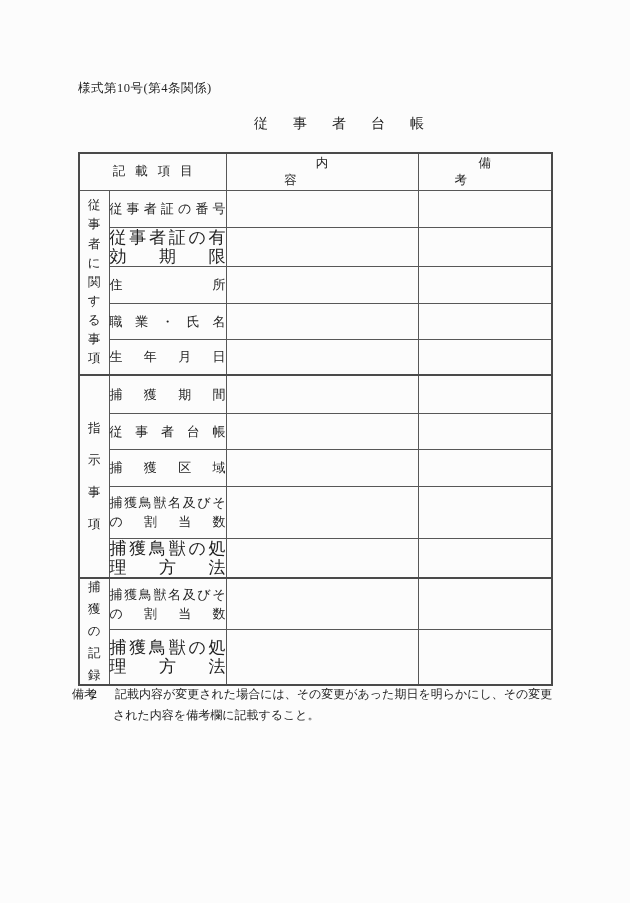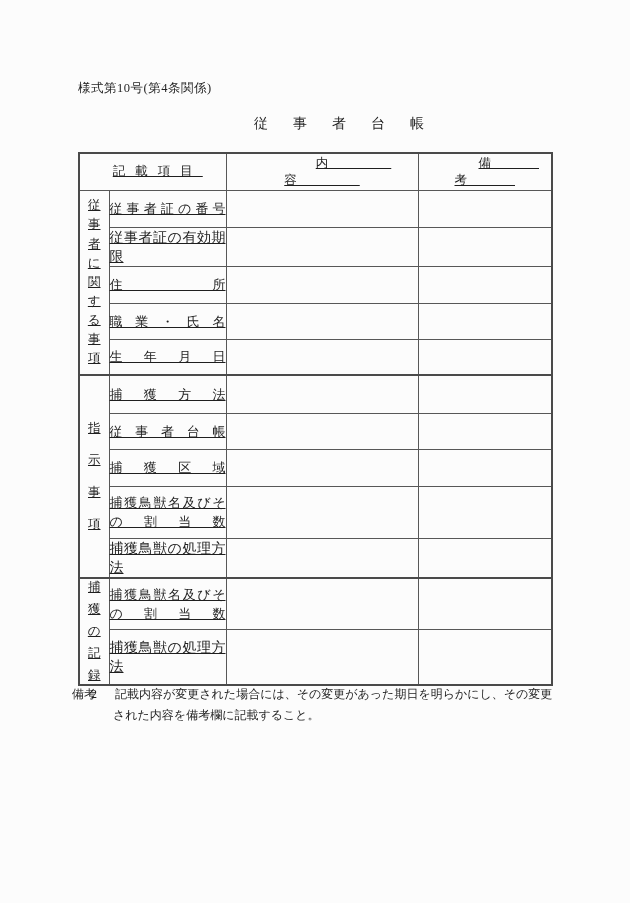--- a/index.html
+++ b/index.html
@@ -24,21 +24,20 @@
     font-size:14px;
     letter-spacing:25px;text-indent:25px;padding-left:24px;
   }
 
   table.ledger{
     position:absolute;left:78px;top:152px;
     width:473px;
     border-collapse:collapse;
     table-layout:fixed;
     border:2px solid #4a4a4a;
-    text-decoration:underline;
   }
   table.ledger th,table.ledger td{
     border:1px solid #575757;
     padding:0;
     font-weight:normal;
   }
   col.c-group{width:30px;}
   col.c-label{width:117px;}
   col.c-content{width:192px;}
   col.c-remarks{width:134px;}
@@ -57,21 +56,21 @@
   td.rlabel{
     font-size:13px;
     padding:0 7px;
     vertical-align:middle;
     text-align:justify;
     text-align-last:justify;
     line-height:19px;
     word-break:normal;
     margin-top:33px;
   }
-  td.rlabel.small{font-size:14px;}
+  td.rlabel.small{font-size:17px;}
 
   td.vcell{vertical-align:middle;}
   .vlabel{
     display:flex;flex-direction:column;align-items:center;
     width:100%;
     font-size:12.5px;line-height:13px;
   }
   .vlabel.v1{height:178px;justify-content:space-evenly;}
   .vlabel.v2{height:196px;justify-content:center;gap:19px;}
   .vlabel.v3{height:102px;justify-content:center;gap:9px;}
@@ -155,21 +154,21 @@
     <tbody class="sec sec2">
       <tr class="r38">
         <td class="vcell" rowspan="5">
           <div class="vlabel v2">
               <span class="vchar">指</span>
               <span class="vchar">示</span>
               <span class="vchar">事</span>
               <span class="vchar">項</span>
             </div>
         </td>
-        <td class="rlabel">捕獲方法</td>
+        <td class="rlabel">捕獲期間</td>
         <td></td>
         <td></td>
       </tr>
       <tr class="r36">
         <td class="rlabel">従事者台帳</td>
         <td></td>
         <td></td>
       </tr>
       <tr class="r37">
         <td class="rlabel">捕獲区域</td>

